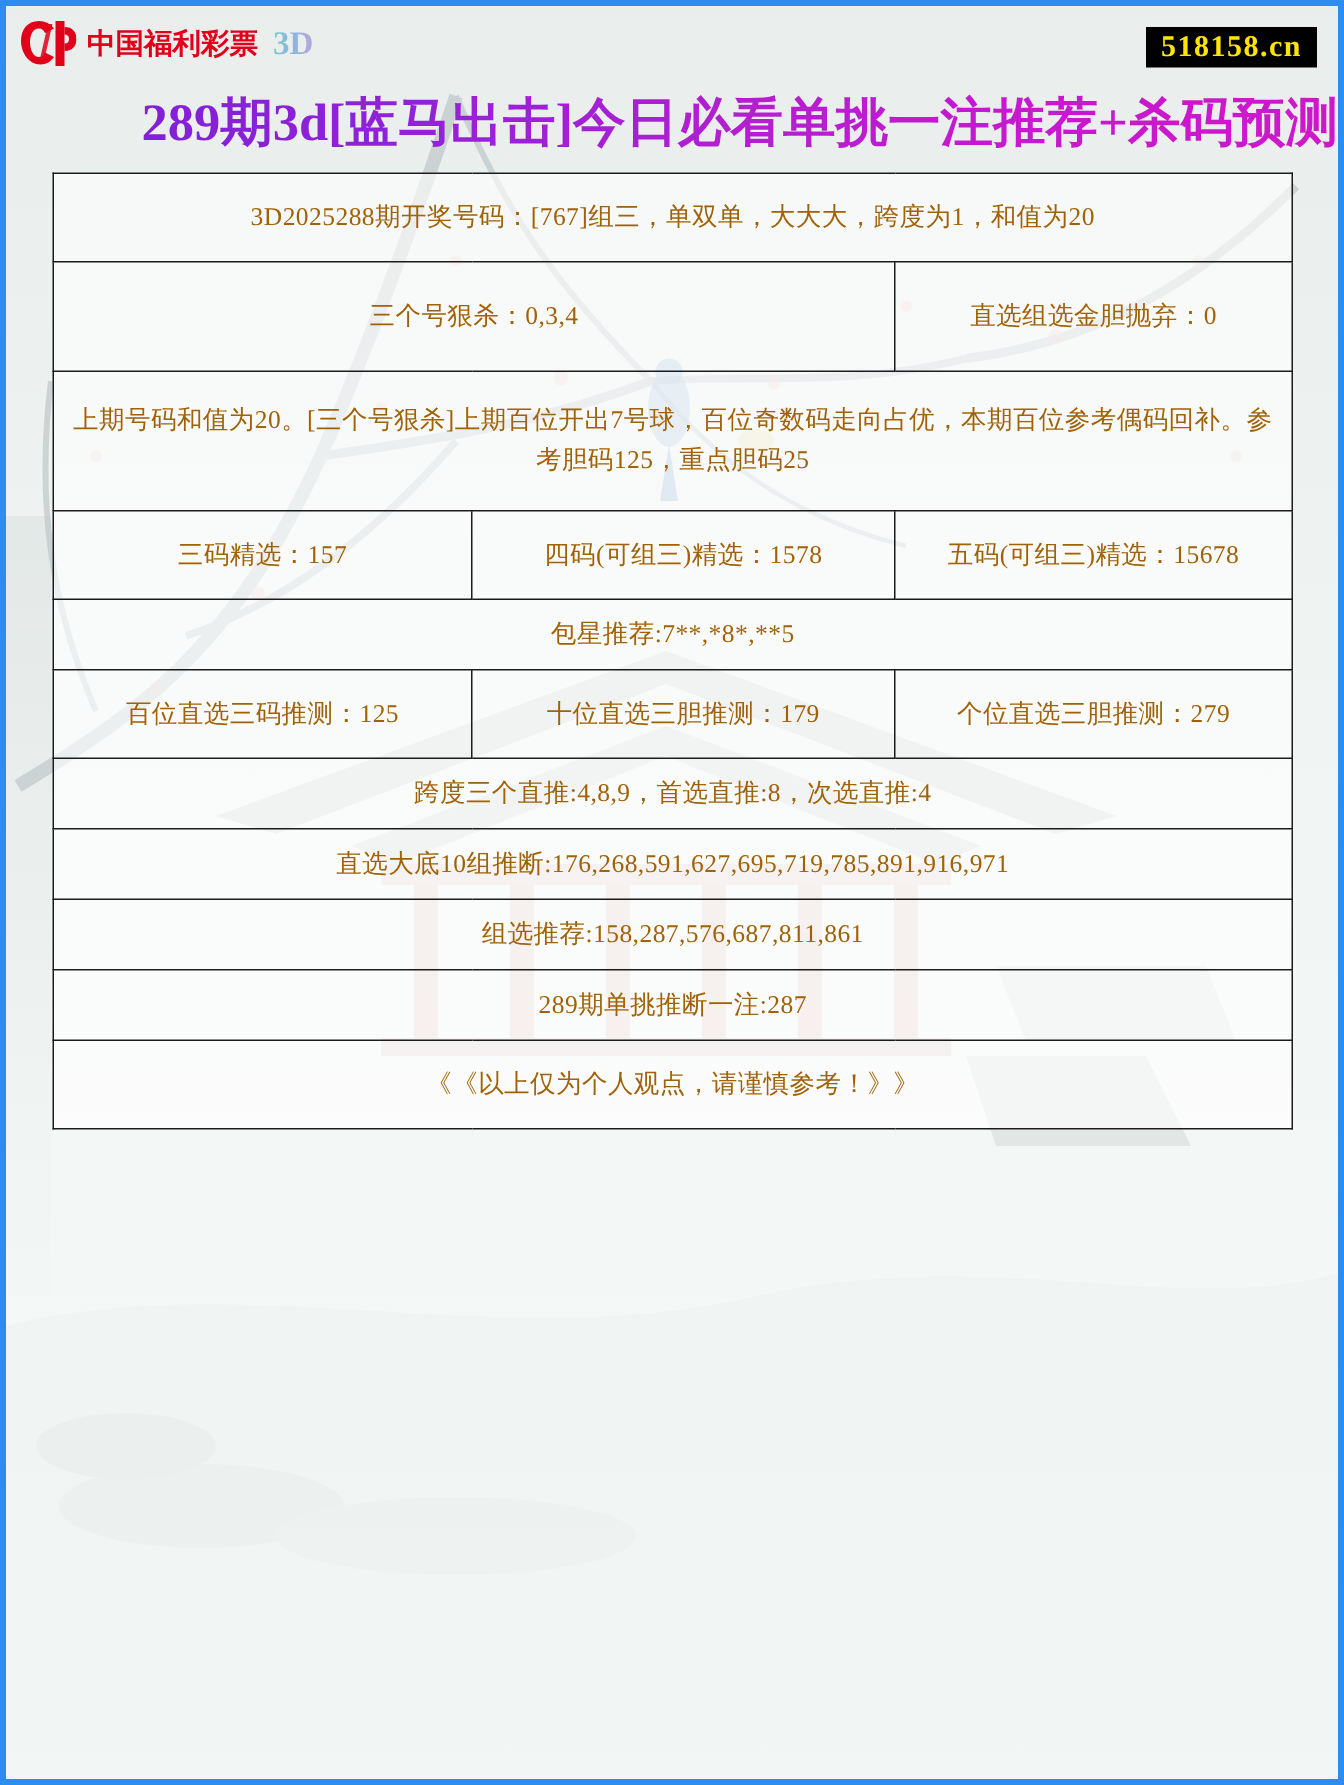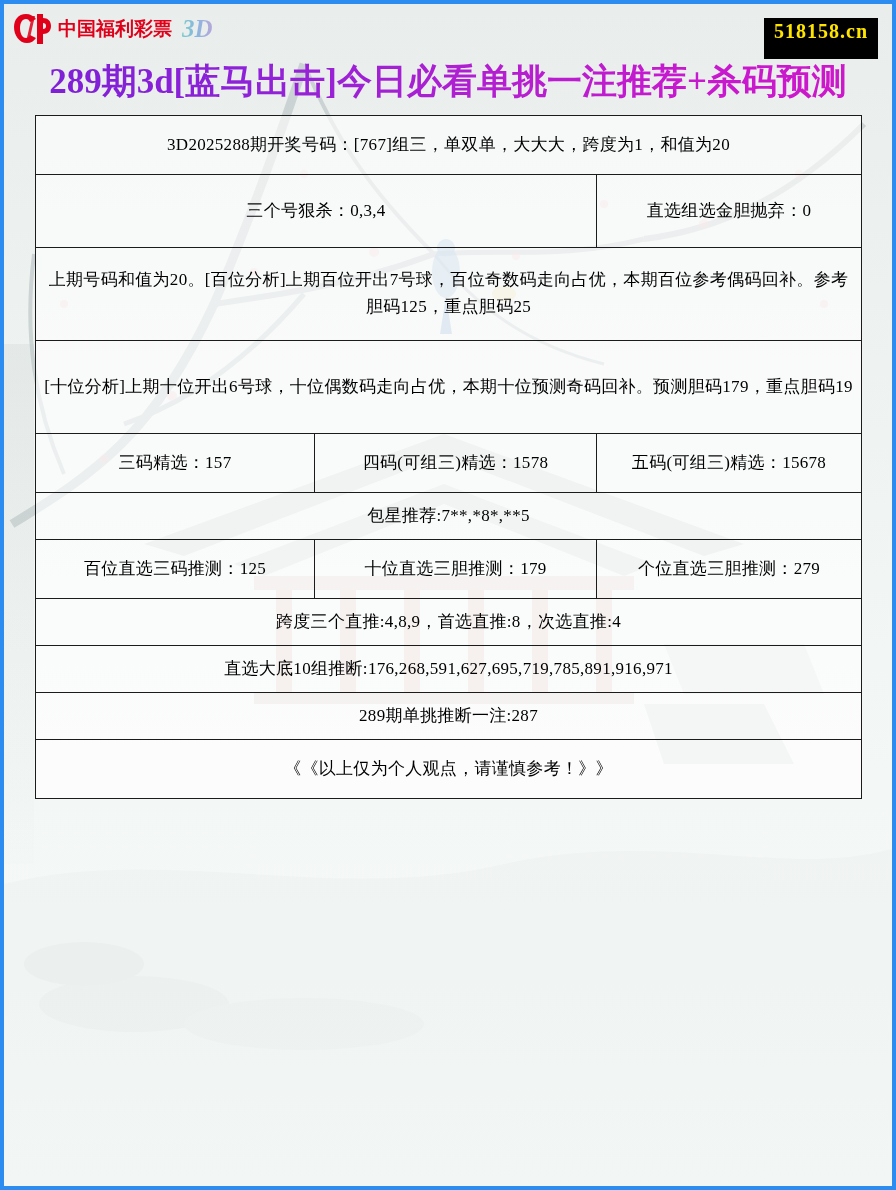--- a/index.html
+++ b/index.html
@@ -54,48 +54,47 @@
   .logo-text {
     font-family: "DejaVu Sans", "Liberation Sans", sans-serif;
     font-size: 19px;
     font-weight: bold;
     color: #e1001a;
     letter-spacing: 0px;
     white-space: nowrap;
   }
   .logo-3d {
     font-family: "Liberation Serif", serif;
-    font-size: 25px;
-    font-style: italic;
+    font-size: 22px;
     font-weight: bold;
     background: linear-gradient(90deg,#7ecbc9 0%, #8ab6e0 45%, #b8a7d9 100%);
     -webkit-background-clip: text;
     background-clip: text;
     color: transparent;
     margin-left: 3px;
   }
   .watermark {
     position: absolute;
     right: 14px;
     top: 14px;
     background: #000000;
     color: #ffe400;
     font-family: "Liberation Serif", serif;
     font-weight: bold;
     font-size: 20px;
     letter-spacing: 1px;
-    padding: 3px 10px 18px 10px;
+    padding: 3px 10px 4px 10px;
     line-height: 1;
   }
 
   
   .title {
     position: relative;
     z-index: 3;
-    text-align: center;
+    text-align: right;
     font-family: "Liberation Serif", "DejaVu Serif", serif;
     font-size: 35px;
     font-weight: bold;
     line-height: 1.05;
     padding: 2px 0 8px 0;
     white-space: nowrap;
     background: linear-gradient(90deg,#7b1fd6 0%, #8f22d8 28%, #b31fd0 55%, #c619cf 75%, #cf17c9 100%);
     -webkit-background-clip: text;
     background-clip: text;
     color: transparent;
@@ -111,21 +110,21 @@
     width: 826px;
     border-collapse: collapse;
     table-layout: fixed;
     background: rgba(255,255,255,0.62);
   }
   table.main td {
     border: 1px solid #1b1b1b;
     text-align: center;
     vertical-align: middle;
     font-size: 17px;
-    color: #000000;
+    color: #a16207;
     padding: 6px 8px;
     font-family: "Liberation Serif", "DejaVu Serif", serif;
     letter-spacing: 0.3px;
   }
   td.para {
     text-align: left;
     padding: 16px 10px 20px 10px;
     line-height: 1.55;
     height: 80px;
   }
@@ -246,24 +245,21 @@
       </colgroup>
       <tbody>
         <tr>
           <td class="h58" colspan="3">3D2025288期开奖号码：[767]组三，单双单，大大大，跨度为1，和值为20</td>
         </tr>
         <tr>
           <td class="h72" colspan="2">三个号狠杀：0,3,4</td>
           <td class="h72">直选组选金胆抛弃：0</td>
         </tr>
         <tr>
-          <td class="para" colspan="3">上期号码和值为20。[百位分析]上期百位开出7号球，百位奇数码走向占优，本期百位参考偶码回补。参考胆码125，重点胆码25</td>
-        </tr>
-        <tr>
-          <td class="para" colspan="3">[十位分析]上期十位开出6号球，十位偶数码走向占优，本期十位预测奇码回补。预测胆码179，重点胆码19</td>
+          <td class="para" colspan="3">上期号码和值为20。[三个号狠杀]上期百位开出7号球，百位奇数码走向占优，本期百位参考偶码回补。参考胆码125，重点胆码25</td>
         </tr>
         <tr>
           <td class="h58">三码精选：157</td>
           <td class="h58">四码(可组三)精选：1578</td>
           <td class="h58">五码(可组三)精选：15678</td>
         </tr>
         <tr>
           <td class="h46" colspan="3">包星推荐:7**,*8*,**5</td>
         </tr>
         <tr>
@@ -271,20 +267,23 @@
           <td class="h58">十位直选三胆推测：179</td>
           <td class="h58">个位直选三胆推测：279</td>
         </tr>
         <tr>
           <td class="h46" colspan="3">跨度三个直推:4,8,9，首选直推:8，次选直推:4</td>
         </tr>
         <tr>
           <td class="h46" colspan="3">直选大底10组推断:176,268,591,627,695,719,785,891,916,971</td>
         </tr>
         <tr>
+          <td class="h46" colspan="3">组选推荐:158,287,576,687,811,861</td>
+        </tr>
+        <tr>
           <td class="h46" colspan="3">289期单挑推断一注:287</td>
         </tr>
         <tr>
           <td class="h58 disclaimer" colspan="3">《《以上仅为个人观点，请谨慎参考！》》</td>
         </tr>
       </tbody>
     </table>
   </div>
 
 </div>

